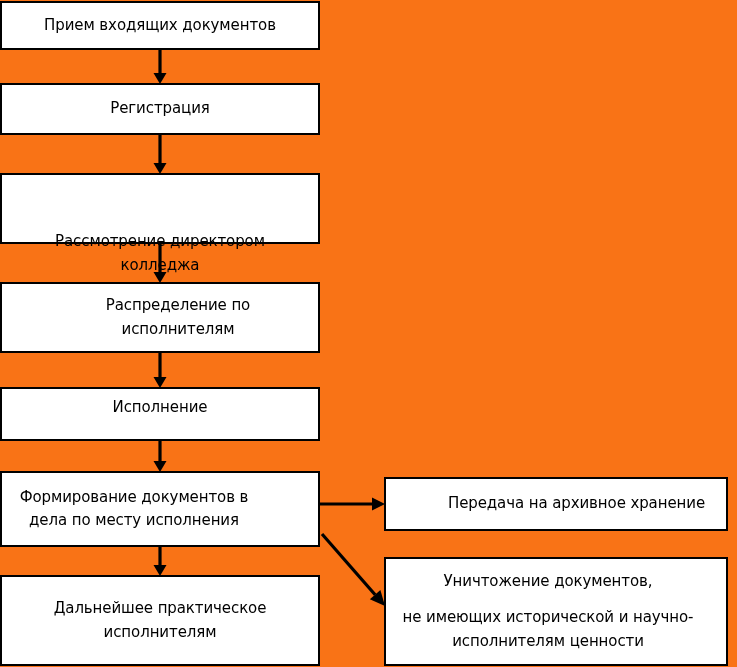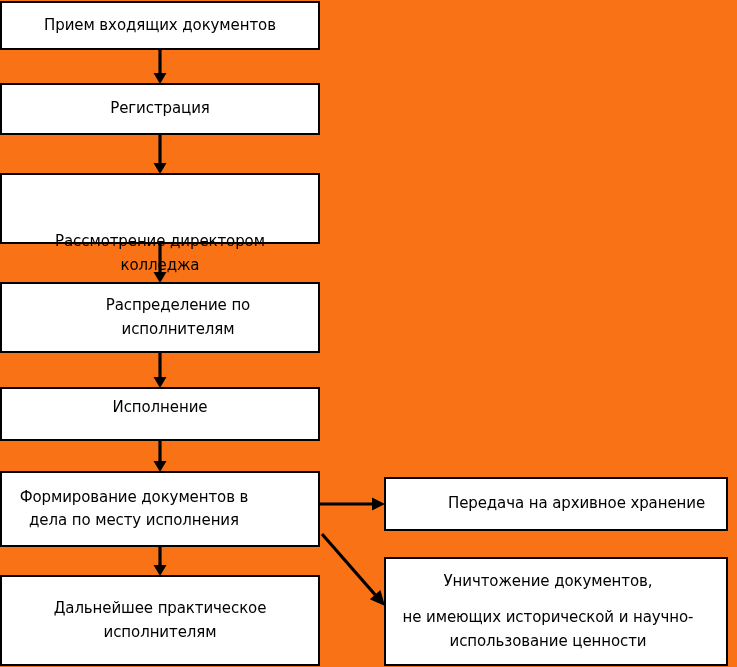--- a/index.html
+++ b/index.html
@@ -123,16 +123,16 @@
       <div class="node-text" style="left: 1px; top: 576px; width: 318px; height: 89px; border-radius: 24px;">
         <span class="tline">Дальнейшее практическое</span>
         <span class="tline">исполнителям</span>
       </div>
       <div class="node-text" style="left: 385px; top: 478px; width: 342px; height: 52px; padding-left: 47px;">
         <span class="tline">Передача на архивное хранение</span>
       </div>
       <div class="node-text wide-lead" style="left: 385px; top: 558px; width: 326px; height: 107px;">
         <span class="tline">Уничтожение документов,</span>
         <span class="tline">не имеющих исторической и научно-</span>
-        <span class="tline">использование ценности</span>
+        <span class="tline">исполнителям ценности</span>
       </div>
     </div>
 </div>
 
 </body></html>

